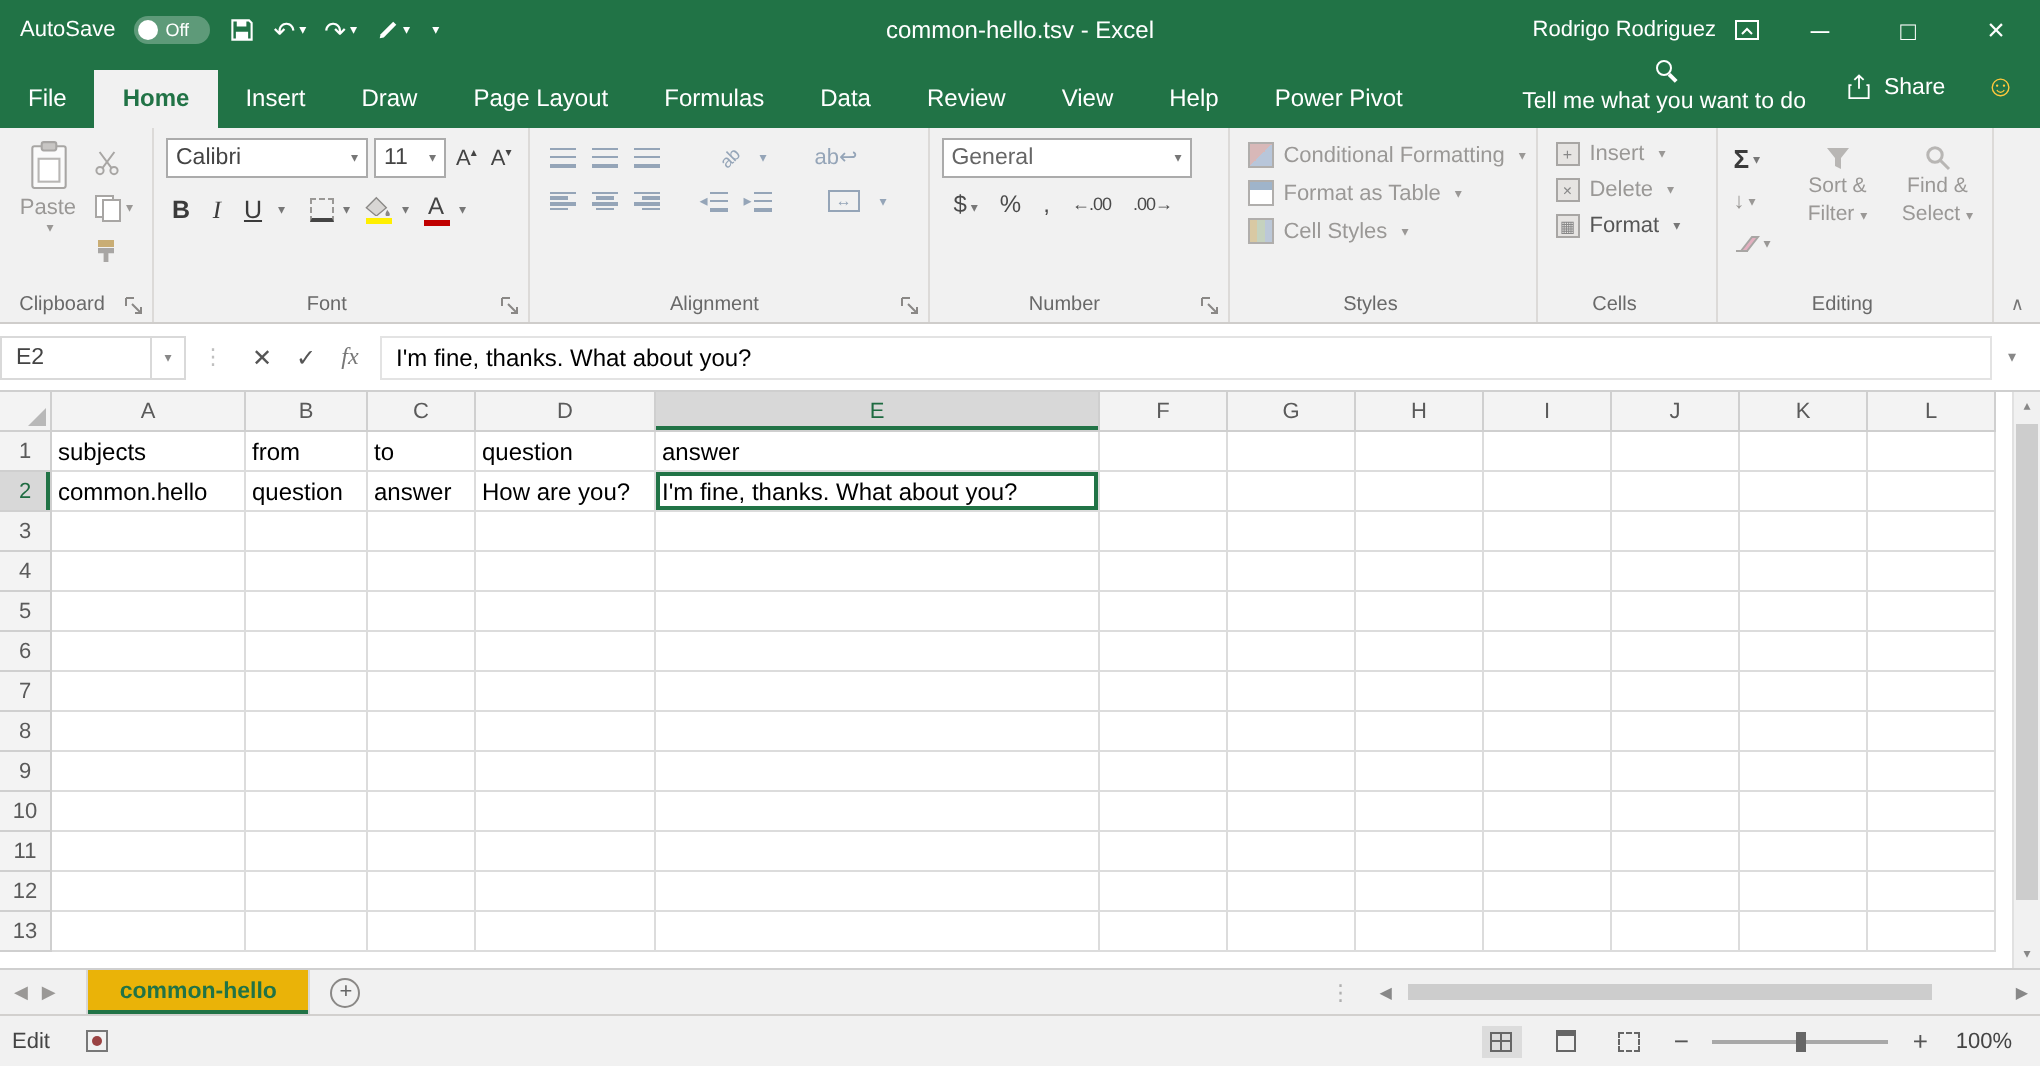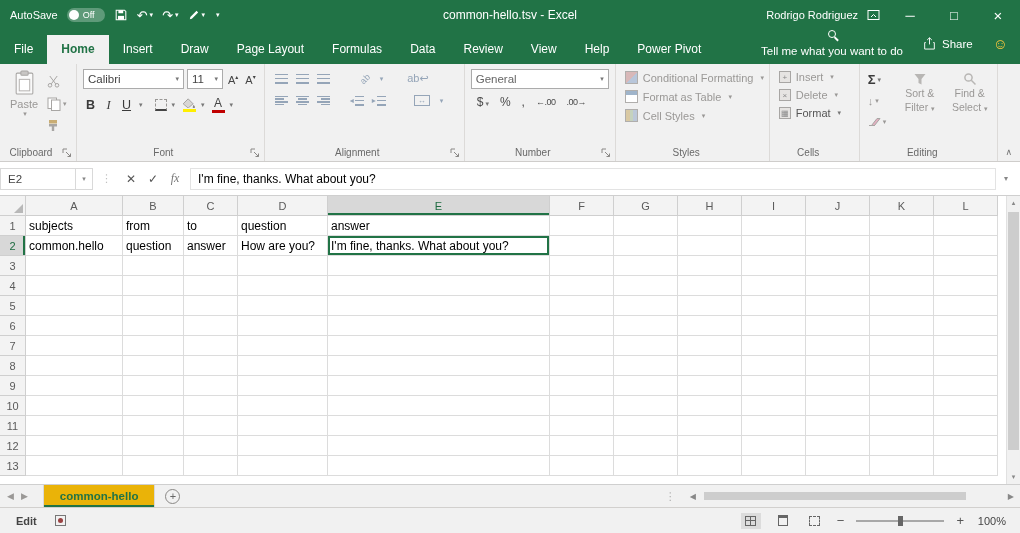--- a/index.html
+++ b/index.html
@@ -76,21 +76,21 @@
   .li.al b:nth-child(2), .li.al b:nth-child(4) { width:68%; }
   .li.ac b:nth-child(2), .li.ac b:nth-child(4) { width:68%; margin:0 auto; }
   .li.ar b:nth-child(2), .li.ar b:nth-child(4) { width:68%; margin-left:auto; }
   .rot { display:inline-block; transform:rotate(-45deg); font-size:9px; color:#95a5b8; cursor:pointer; }
   .wrapico { font-size:11px; color:#95a5b8; cursor:pointer; }
   .indent { display:flex; align-items:center; font-size:8px; color:#95a5b8; gap:1px; cursor:pointer; }
   .merge-ico { width:16px; height:11px; border:1px solid #95a5b8; display:inline-flex; align-items:center; justify-content:center; font-size:8px; color:#95a5b8; cursor:pointer; }
 
   
   .g-num { flex:0 0 150px; }
-  .numfmt { width:138px; margin:1px 4px; color:#666;gap:16px; }
+  .numfmt { width:125px; margin:1px 4px; color:#666;gap:16px; }
   .numsym { display:flex; align-items:center; gap:11px; padding:5px 10px; color:#4a4a4a; font-size:12px; }
   .numsym span { cursor:pointer; }
   .decbtn { font-size:9px; letter-spacing:-0.5px; }
 
   
   .g-styles { flex:0 0 154px; }
   .g-cells { flex:0 0 90px; }
   .stkbtn { display:flex; align-items:center; gap:5px; font-size:11px; color:#9a9896; padding:3px 2px 3px 7px; cursor:pointer; white-space:nowrap; }
   .stkbtn .dd { font-size:7px; color:#9a9896; margin-left:2px; }
   .ico-cf { width:13px; height:13px; border:1px solid #b0aeac; background:linear-gradient(135deg,#d8b8b8 0 50%,#b8c6da 50% 100%); }
@@ -140,21 +140,21 @@
   .sheettab { background:#eab308; color:#217346; font-weight:bold; font-size:11.5px; padding:0 16px; height:100%; display:flex; align-items:center; border-left:1px solid #d8d8d8; border-right:1px solid #d8d8d8; box-shadow:inset 0 -2px 0 #217346; cursor:pointer; margin-left:8px; }
   .addsheet { width:15px; height:15px; border:1px solid #8a8886; border-radius:50%; display:flex; align-items:center; justify-content:center; font-size:11px; color:#666; margin-left:10px; cursor:pointer; line-height:1; }
   .sb-right { margin-left:auto; display:flex; align-items:center; height:100%; }
   .sdots { color:#b0b0b0; font-size:11px; padding:0 8px; cursor:col-resize; }
   .harrow { color:#888; font-size:8px; padding:0 6px; cursor:pointer; }
   .htrack { width:300px; height:10px; position:relative; background:#f1f1f1; }
   .hthumb { position:absolute; left:2px; top:1px; height:8px; width:262px; background:#cdcdcd; cursor:grab; }
 
   
   .statusbar { flex:0 0 26px; background:#f1f1f1; border-top:1px solid #d2d0ce; display:flex; align-items:center; font-size:11px; color:#444; }
-  .sb-mode { padding-left:16px;font-weight:bold; }
+  .sb-mode { padding-left:6px; }
   .macroico { width:11px; height:11px; border:1px solid #777; margin-left:18px; display:flex; align-items:center; justify-content:center; cursor:pointer; }
   .macroico i { width:5px; height:5px; border-radius:50%; background:#9a4242; }
   .st-right { margin-left:auto; display:flex; align-items:center; gap:12px; padding-right:14px; }
   .viewico { width:20px; height:16px; display:flex; align-items:center; justify-content:center; cursor:pointer; }
   .viewico.on { background:#dcdcdc; }
   .vi-grid { width:11px; height:10px; border:1px solid #666; background:linear-gradient(#666,#666) 50% 0/1px 100% no-repeat, linear-gradient(#666,#666) 0 50%/100% 1px no-repeat; }
   .vi-page { width:10px; height:11px; border:1px solid #666; border-top:3px solid #666; }
   .vi-brk { width:11px; height:10px; border:1px dashed #666; }
   .zoombtn { font-size:13px; color:#555; cursor:pointer; }
   .ztrack { width:88px; height:2px; background:#a8a8a8; position:relative; cursor:pointer; }

